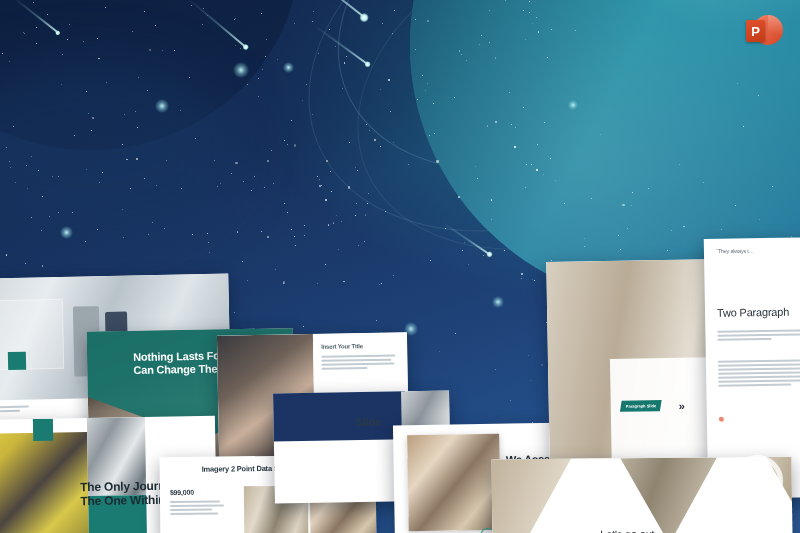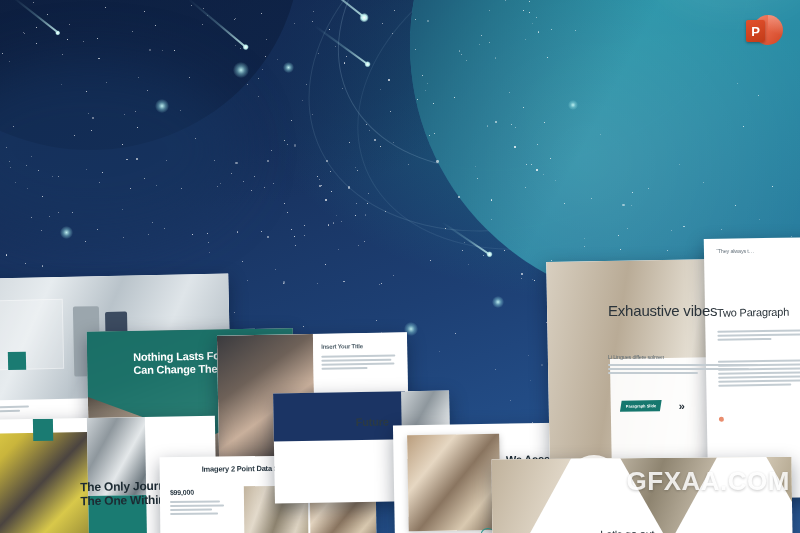--- a/index.html
+++ b/index.html
@@ -615,21 +615,21 @@
           <i style="width:88%"></i>
       </div>
       <div class="ph px-meeting" style="left:84px;top:30px;width:64px;height:62px;"></div>
       <div class="ph px-warm" style="left:150px;top:30px;width:66px;height:62px;"></div>
       <div class="teal" style="position:absolute;left:150px;top:30px;width:66px;height:9px;opacity:.85;"></div>
 
     </div>
 
     <div class="sl" style="left:274px;top:142px;width:176px;height:110px;transform:rotate(-1deg);">
       <div class="navy" style="position:absolute;left:-98px;top:-62px;width:230px;height:110px;"></div>
-      <div class="tx" style="left:82px;top:24px;font-size:11px;color:#2b3a44;">Future</div>
+      <div class="tx" style="left:82px;top:24px;font-size:11px;color:#2b3a44;">Slide</div>
       <div class="ph px-laptop" style="left:128px;top:0;width:48px;height:110px;"></div>
     </div>
 
     <div class="sl" style="left:-6px;top:168px;width:0;height:0;"></div>
     <div class="sl" style="left:394px;top:174px;width:184px;height:124px;transform:rotate(-1deg);">
       <div class="ph px-warm" style="left:14px;top:10px;width:92px;height:96px;box-shadow:0 2px 7px rgba(0,0,0,.22);"></div>
       <div class="tx" style="left:112px;top:30px;width:76px;font-size:11px;line-height:1.22;text-align:right;">We Accept The Love We Think We Deserve</div>
       <div style="position:absolute;left:86px;top:104px;width:14px;height:12px;border:1.4px solid #2f9d92;border-radius:50%;"></div>
 
     </div>
@@ -640,29 +640,20 @@
       <div class="ph px-office2" style="left:0;top:0;width:240px;height:206px;"></div>
       <div style="position:absolute;left:62px;top:98px;width:178px;height:108px;background:rgba(255,255,255,.93);"></div>
       <div style="position:absolute;left:62px;top:98px;width:178px;height:0;"></div>
       <div class="badge" style="left:72px;top:140px;">
         <b>Paragraph Slide</b>
       </div>
       <div class="chev" style="left:130px;top:140px;">»</div>
       <div class="tx" style="left:70px;top:300px;"></div>
     </div>
 
-    <div style="position:absolute;left:608px;top:52px;width:180px;height:120px;z-index:3;">
-      <div class="tx" style="left:0;top:0;width:120px;font-size:15px;line-height:1.18;font-weight:400;color:#2a333a;">Exhaustive vibes</div>
-      <div class="tx" style="left:0;top:52px;font-size:5.5px;font-weight:400;color:#5d6a72;">Li Lingues differe solmen</div>
-      <div class="lorem sm" style="left:0;top:62px;width:150px;">
-        <i style="width:100%"></i>
-          <i style="width:94%"></i>
-          <i style="width:60%"></i>
-      </div>
-    </div>
 
     <div class="sl" style="left:706px;top:-12px;width:120px;height:260px;transform:rotate(-1deg);">
       <div class="tx" style="left:12px;top:68px;font-size:11px;font-weight:400;color:#2a333a;white-space:nowrap;">Two Paragraph</div>
       <div class="lorem sm" style="left:12px;top:92px;width:104px;">
         <i style="width:100%"></i>
           <i style="width:96%"></i>
           <i style="width:52%"></i>
       </div>
       <div class="lorem sm" style="left:12px;top:122px;width:104px;">
         <i style="width:100%"></i>
@@ -684,17 +675,16 @@
       <div style="position:absolute;left:176px;top:-44px;width:0;height:0;
            border-left:74px solid transparent;border-right:74px solid transparent;border-bottom:132px solid #ffffff;"></div>
       <div class="tx" style="left:108px;top:70px;font-size:11px;font-weight:400;color:#2a333a;white-space:nowrap;">Let's go out</div>
     </div>
 
   </div>
 
   <div class="wm">
     <div class="gmark"></div>
     <div class="wtext">
-      <div class="w1">GFXAA.COM</div>
     </div>
   </div>
 
 </div>
 
 </body></html>

